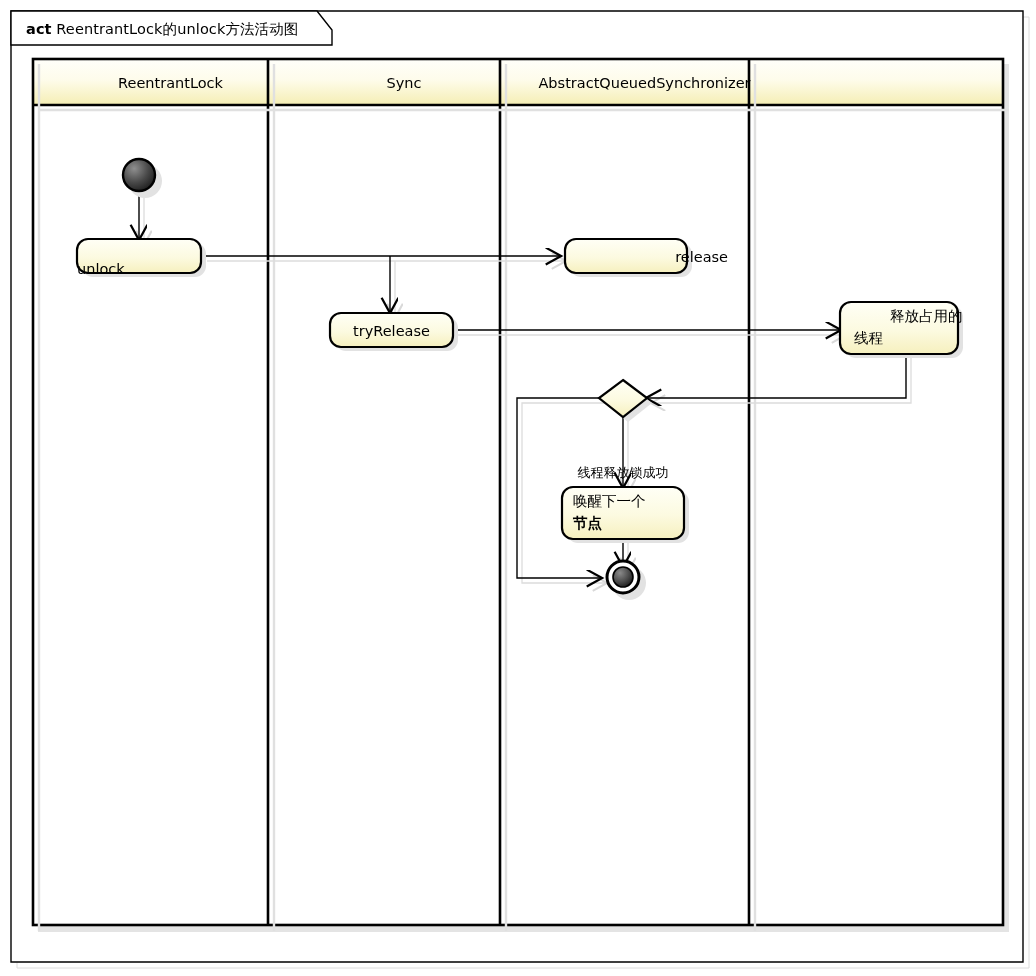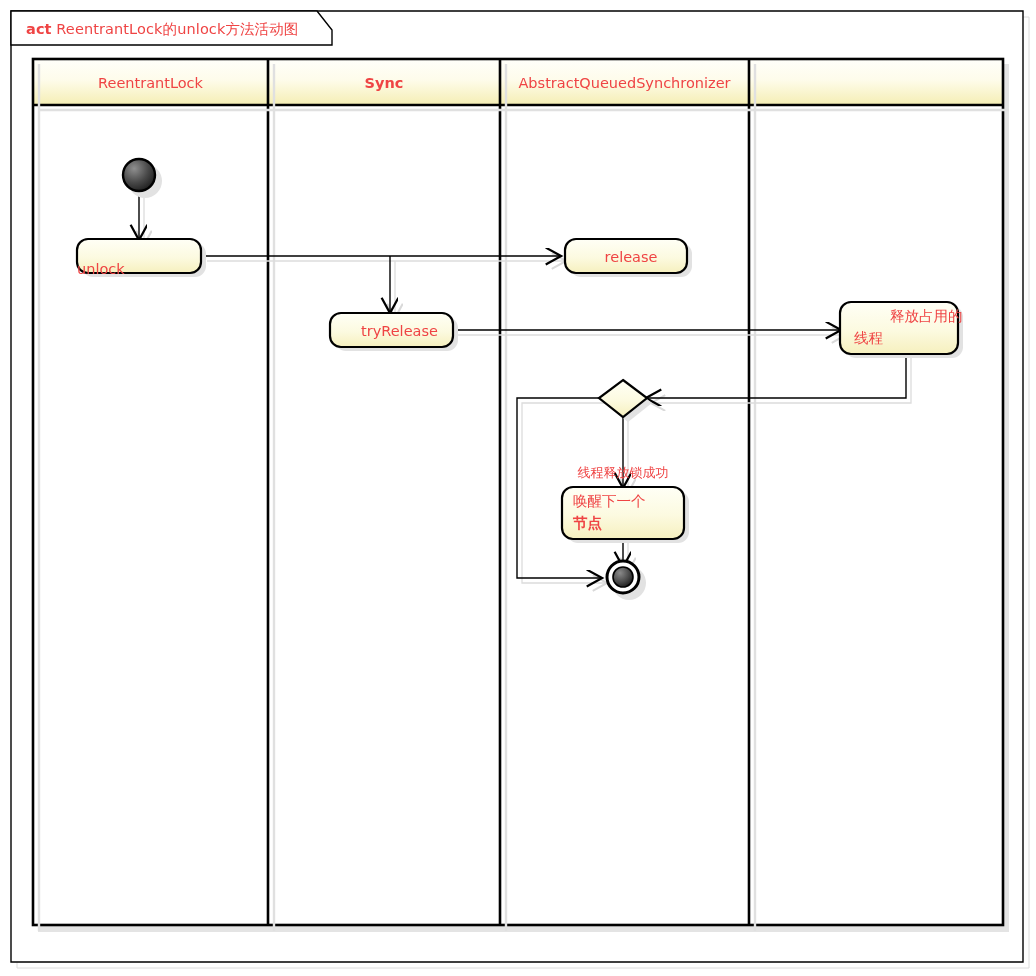--- a/index.html
+++ b/index.html
@@ -20,31 +20,32 @@
     width: 1036px;
     height: 976px;
   }
   #canvas svg {
     position: absolute;
     left: 0; top: 0;
   }
   .lbl {
     position: absolute;
     white-space: pre;
-    color: #ef4444;
+    color: #000000;
     line-height: 1.25;
   }
   .frame-title {
     font-size: 14.5px;
     letter-spacing: .1px;
   }
   .frame-title b { font-weight: bold; }
   .lane-title {
     font-size: 14.5px;
     text-align: center;
+    padding-left: 20px;
   }
   .node-label {
     font-size: 14.5px;
     text-align: left;
   }
   .edge-label {
     font-size: 13px;
     text-align: center;
   }
 </style>
@@ -179,26 +180,26 @@
         <circle cx="629" cy="583" r="17" fill="#E2E2E2"></circle>
         <circle cx="623" cy="577" r="16" fill="#FFFFFF" stroke="#000000" stroke-width="3"></circle>
         <circle cx="623" cy="577" r="10" fill="url(#endGrad)" stroke="#000000" stroke-width="1.6"></circle>
       </g>
     </g>
   </svg>
 
   <div class="lbl frame-title" style="left:26px; top:20px;"><b>act</b> <span>ReentrantLock的unlock方法活动图</span></div>
 
   <div class="lbl lane-title" style="left:33px; top:74px; width:235px;">ReentrantLock</div>
-  <div class="lbl lane-title" style="left:268px; top:74px; width:232px;font-weight:bold;">Sync</div>
+  <div class="lbl lane-title" style="left:268px; top:74px; width:232px;">Sync</div>
   <div class="lbl lane-title" style="left:500px; top:74px; width:249px;">AbstractQueuedSynchronizer</div>
 
   <div class="lbl node-label" style="left:77px; top:260px; width:124px; text-align:left;">unlock</div>
-  <div class="lbl node-label" style="left:565px; top:248px; width:132px; text-align:center;">release</div>
-  <div class="lbl node-label" style="left:330px; top:322px; width:123px; text-align:center;padding-left:8px;">tryRelease</div>
+  <div class="lbl node-label" style="left:596px; top:248px; width:132px; text-align:right;">release</div>
+  <div class="lbl node-label" style="left:330px; top:322px; width:123px; text-align:center;">tryRelease</div>
 
   <div class="lbl node-label" style="left:854px; top:307px;margin-left:36px;">释放占用的</div>
   <div class="lbl node-label" style="left:854px; top:329px;">线程</div>
 
   <div class="lbl node-label" style="left:573px; top:492px;">唤醒下一个</div>
   <div class="lbl node-label" style="left:573px; top:514px;font-weight:bold;">节点</div>
 
   <div class="lbl edge-label" style="left:523px; top:465px; width:200px;">线程释放锁成功</div>
 
 </div>

